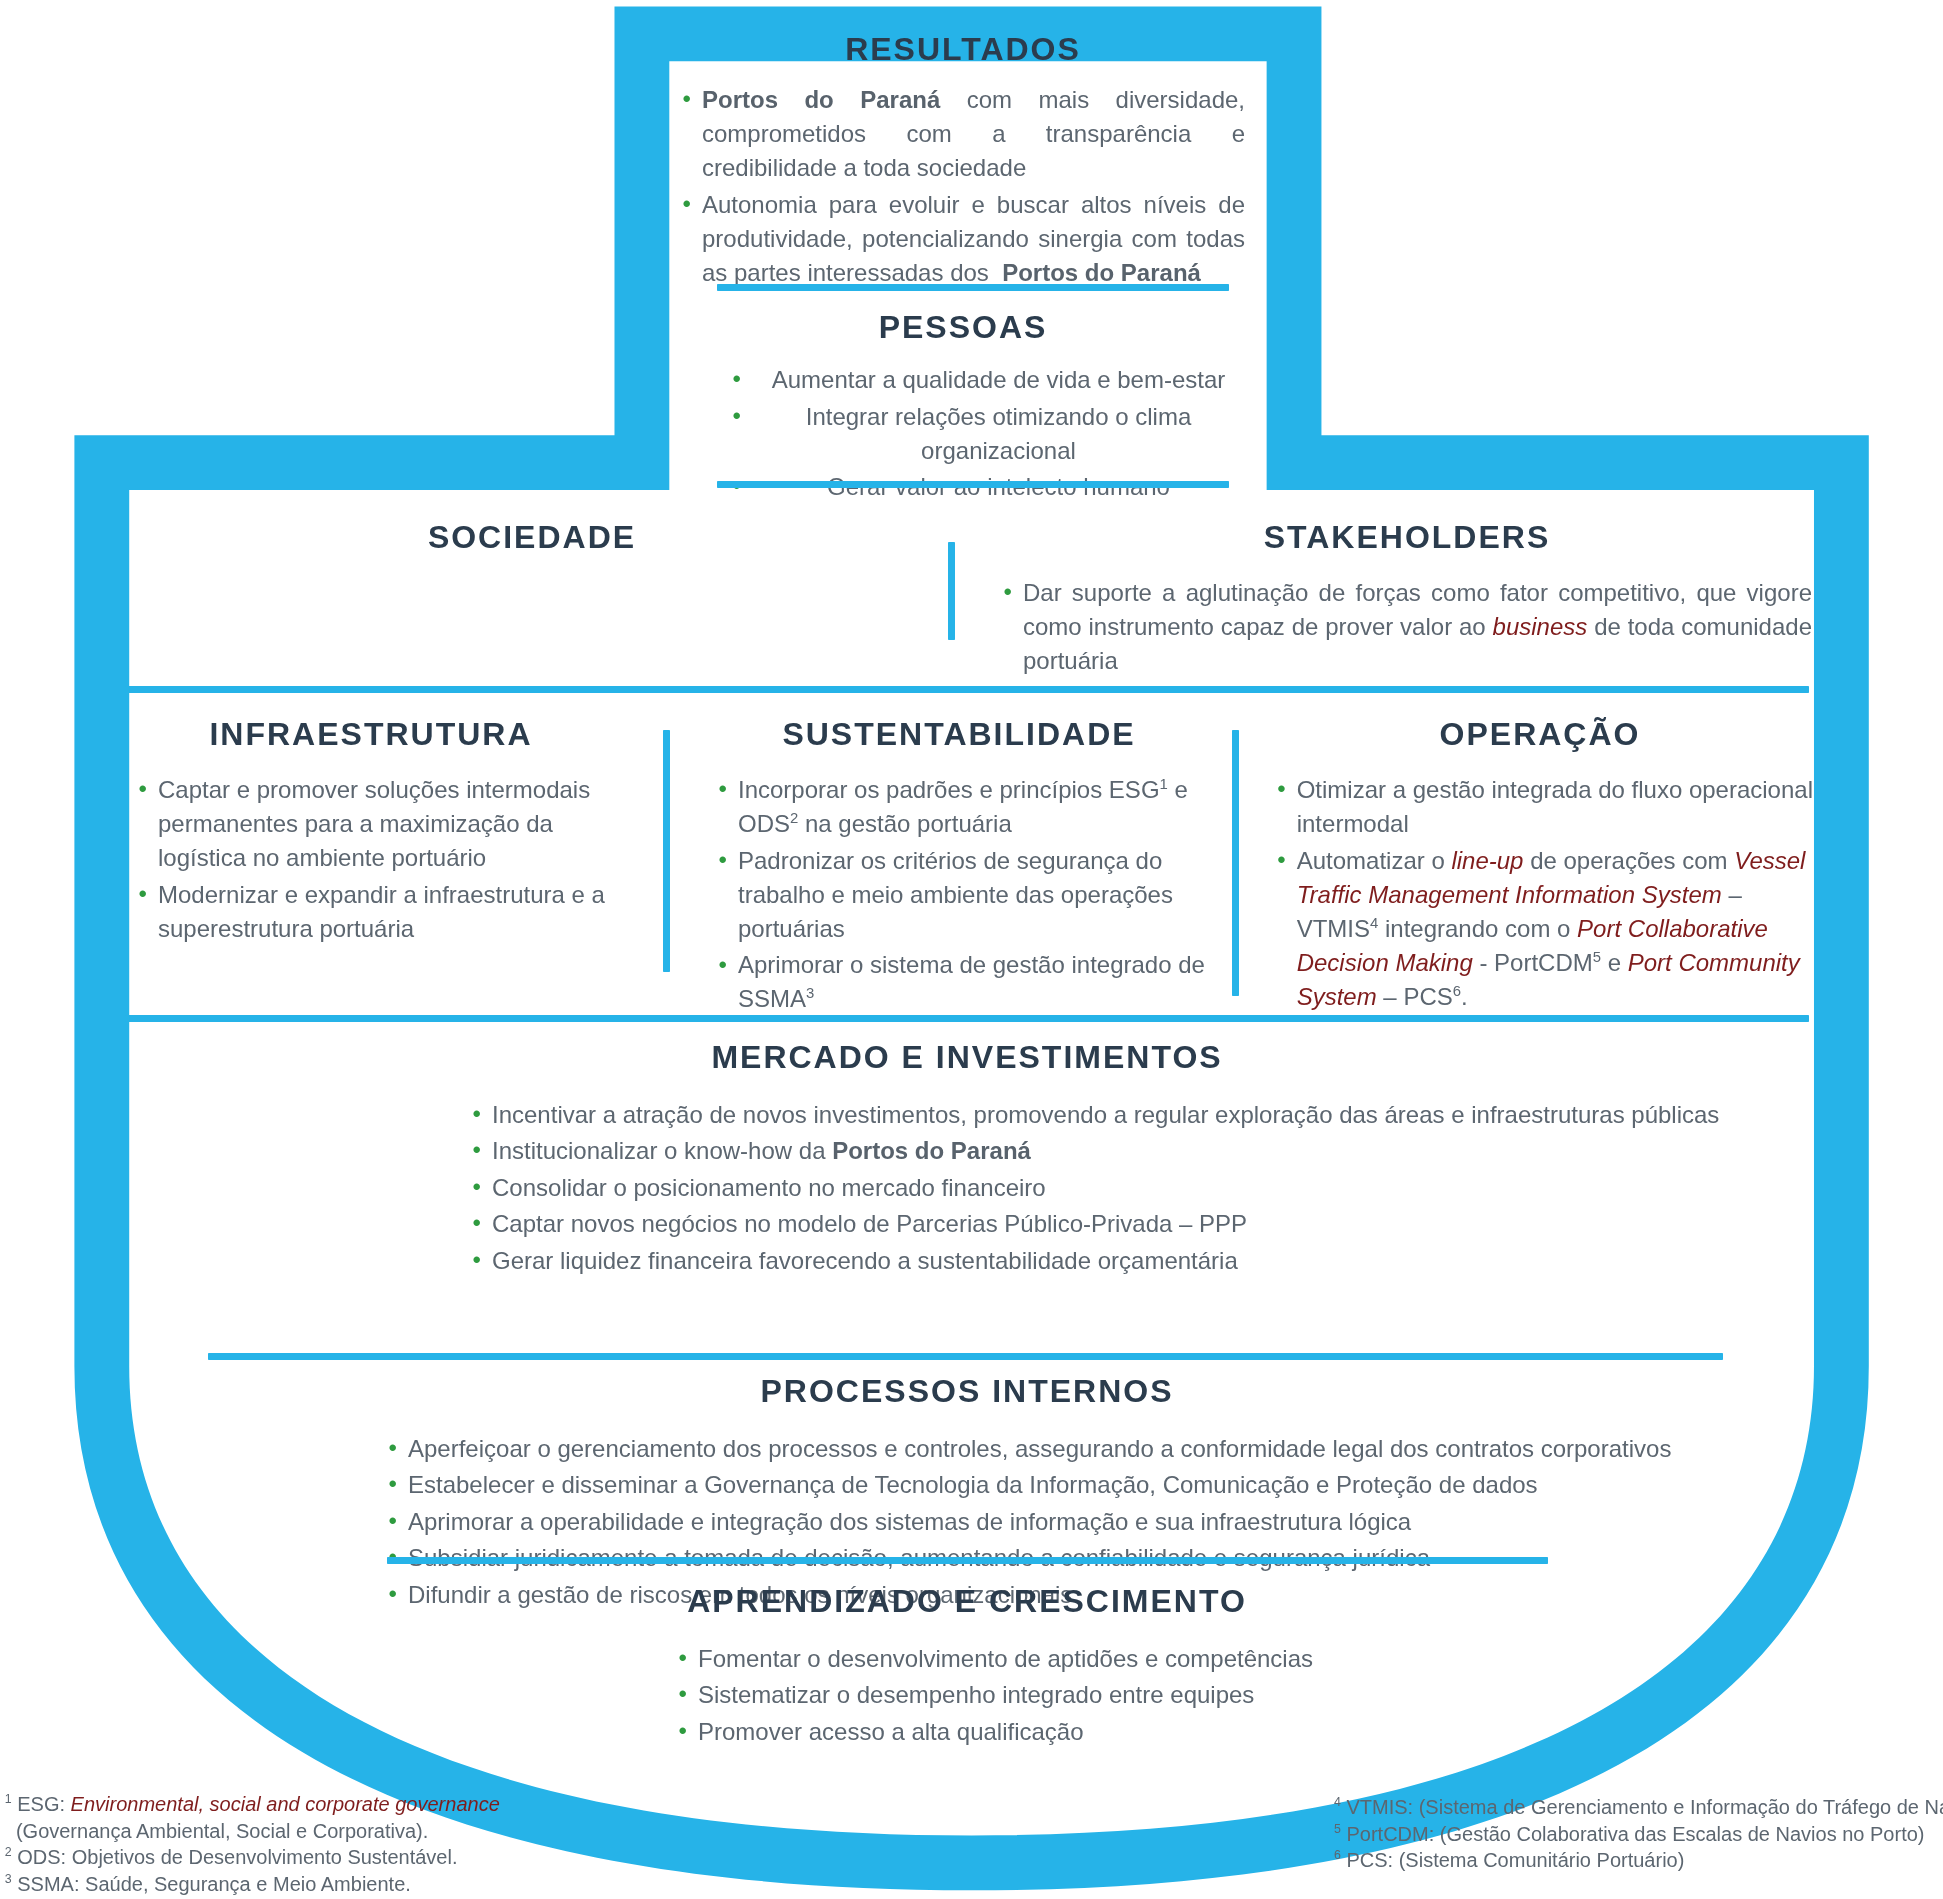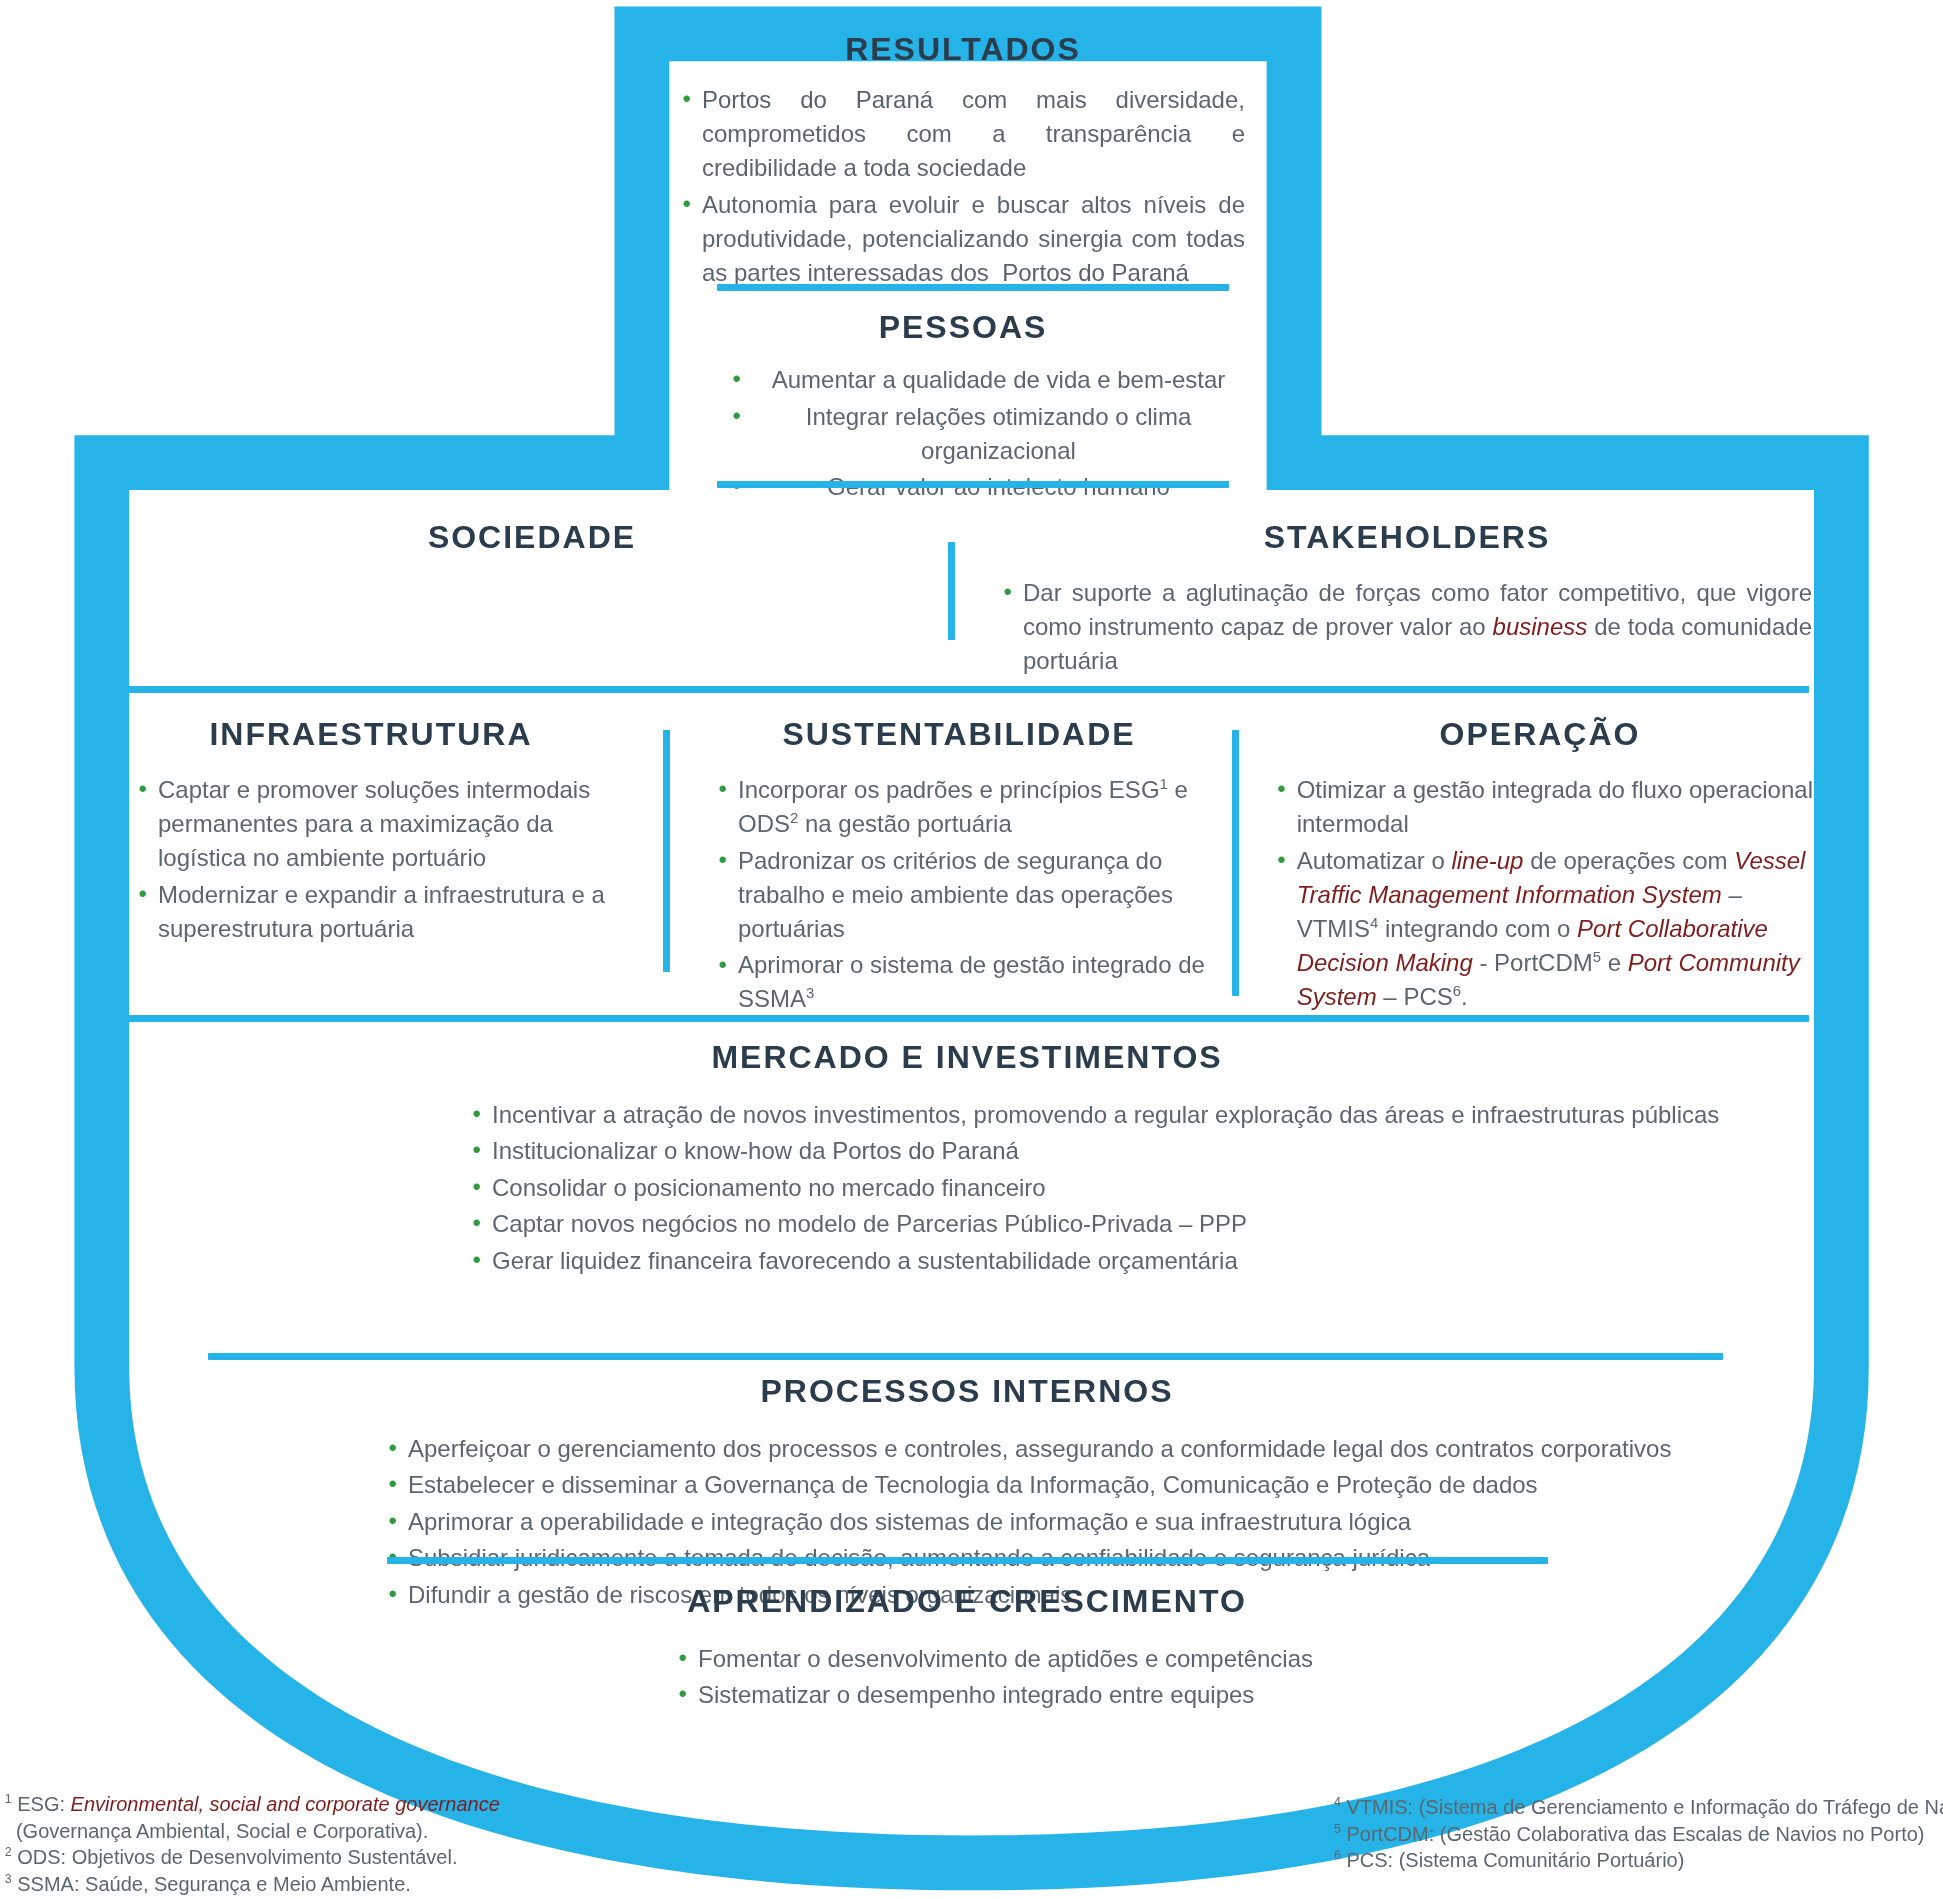--- a/index.html
+++ b/index.html
@@ -30,21 +30,21 @@
     margin-bottom:2.4px;
   }
   .bullets li::before{
     content:"•";
     position:absolute;left:1.6px;top:-0.8px;
     color:#2e9b3f;
     font-size:24px;
     line-height:1.42;
   }
   .bullets.justify li{text-align:justify;}
-  b{color:#58626c;font-weight:400;}
+  b{color:#58626c;font-weight:700;}
   .bi{font-style:italic;font-weight:400;color:#7f1d1d;}
   sup{font-size:0.62em;vertical-align:super;line-height:0;}
 
   .hr{background:#26b3e8;height:7.3px;border-radius:0.8px;}
   .vr{background:#26b3e8;width:7.3px;border-radius:0.8px;}
 
   .panel{position:absolute;}
 
   
   .fnblock{position:absolute;color:#5c6670;font-size:20px;line-height:1.33;}
@@ -167,20 +167,21 @@
     </ul>
 </div>
 
 <div class="hr" style="position:absolute;left:387px;top:1557px;width:1161px;"></div>
 
 <div class="panel" style="left:322px;top:1584px;width:1290px;">
   <div class="sec-title">APRENDIZADO E CRESCIMENTO</div>
   <ul class="bullets" style="margin-top:22.6px;padding-left:355px;">
       <li>Fomentar o desenvolvimento de aptidões e competências</li>
       <li>Sistematizar o desempenho integrado entre equipes</li>
+      <li>Promover acesso a alta qualificação</li>
     </ul>
 </div>
 
 <div class="fnblock" style="left:4.8px;top:1791px;">
     <div><sup>1</sup> ESG: <span class="bi">Environmental, social and corporate governance</span></div>
     <div>&nbsp;&nbsp;(Governança Ambiental, Social e Corporativa).</div>
     <div><sup>2</sup> ODS: Objetivos de Desenvolvimento Sustentável.</div>
     <div><sup>3</sup> SSMA: Saúde, Segurança e Meio Ambiente.</div>
   </div>
 

